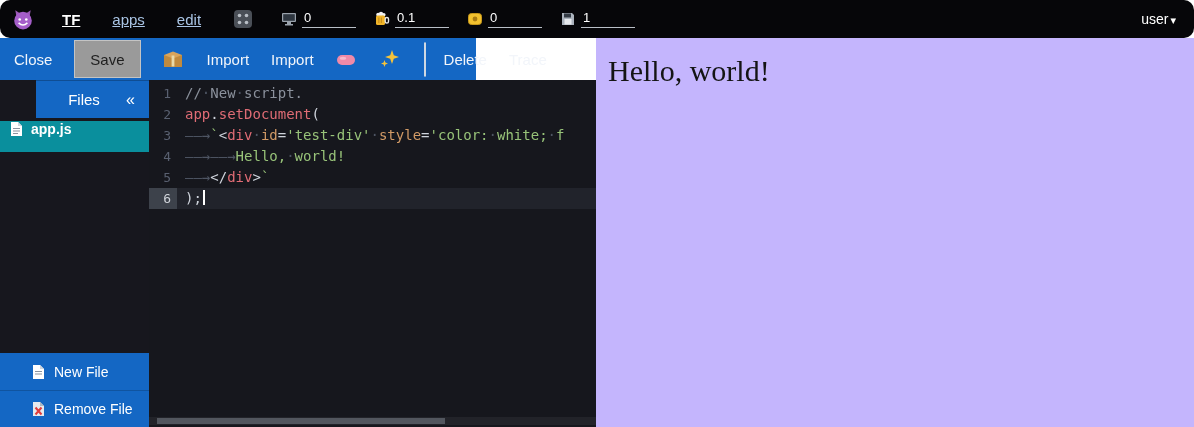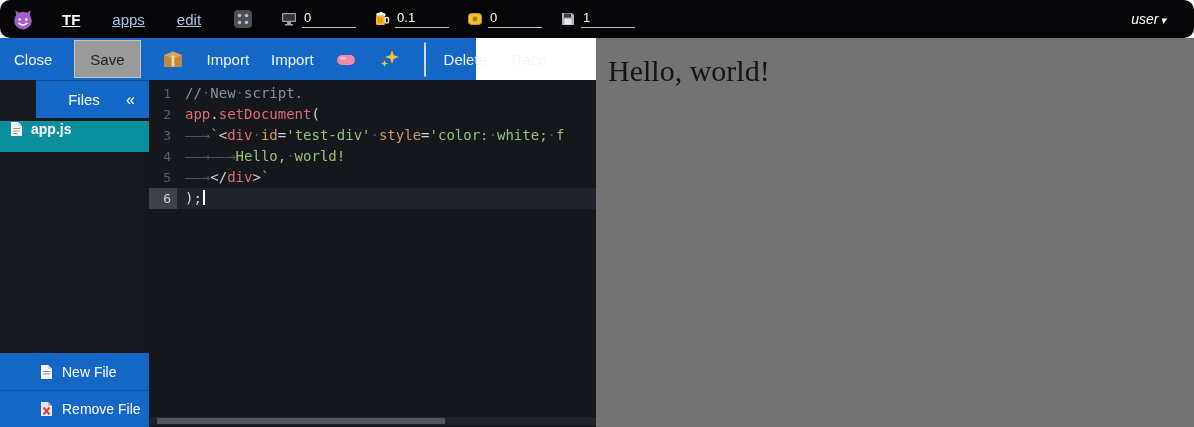--- a/index.html
+++ b/index.html
@@ -21,21 +21,21 @@
   .tlink { font-size:15px; text-decoration:underline; color:#a9c4e4; margin-right:32px; cursor:pointer; }
   .tlink.tf { color:#ffffff; font-weight:700; }
   .grid-btn { display:inline-flex; margin-right:28px; cursor:pointer; }
   .counter { display:flex; align-items:center; margin-right:18px; }
   .cicon { display:inline-flex; margin-right:5px; }
   .cval {
     display:inline-block; width:54px; font-size:13px; color:#fff;
     border-bottom:1px solid #b9bfc7; padding:0 2px 2px 2px; cursor:text;
   }
   .topbar .spacer { flex:1; }
-  .user { font-size:14px; padding-right:28px; cursor:pointer; white-space:nowrap;font-style:italic; }
+  .user { font-size:14px; padding-right:18px; cursor:pointer; white-space:nowrap; }
   .user .caret { font-size:11px; margin-left:2px; }
 
   
   .toolbar {
     position:absolute; top:38px; left:0; width:476px; height:42px;
     background:#1467c4; color:#f2f5fa;
     display:flex; align-items:center; padding-left:14px; font-size:15px;
   }
   .tbtn { margin-right:22px; color:#f2f5fa; }
   .tbtn.save {
@@ -61,21 +61,21 @@
   .collapse { cursor:pointer; font-size:16px; padding:0 4px; }
   .file-row {
     margin-top:3px; height:31px; display:flex; align-items:flex-start;
     padding-left:10px; cursor:pointer;
   }
   .file-row.selected { background:#0a8f9d; }
   .file-row .fname { margin-left:8px; font-size:14px; font-weight:700; }
   .side-actions { position:absolute; bottom:0; left:0; width:100%; }
   .action {
     height:37px; background:#1467c4; display:flex; align-items:center;
-    padding-left:40px; font-size:14px; cursor:pointer;
+    padding-left:32px; font-size:14px; cursor:pointer;
   }
   .action + .action { border-top:1px solid rgba(0,0,0,0.18); }
   .action .alabel { margin-left:9px; }
 
   
   .editor {
     position:absolute; top:80px; left:149px; width:447px; bottom:0;
     background:#16171d; overflow:hidden;
     font-family:"DejaVu Sans Mono", monospace; font-size:14px; line-height:21px;
     padding-top:3px;
@@ -106,21 +106,21 @@
     background:#222329;
   }
   .hscroll-thumb {
     position:absolute; left:8px; top:1px; width:288px; height:6px;
     background:#52565e; cursor:pointer;
   }
 
   
   .preview {
     position:absolute; top:38px; left:596px; right:0; bottom:0;
-    background:#737373; padding:16px 0 0 12px;
+    background:#c4b5fd; padding:16px 0 0 12px;
   }
   .preview-text {
     font-family:"Liberation Serif", serif; font-size:30px; color:#141414;
   }
 
   svg { display:block; }
 </style>
 </head>
 <body>
 

